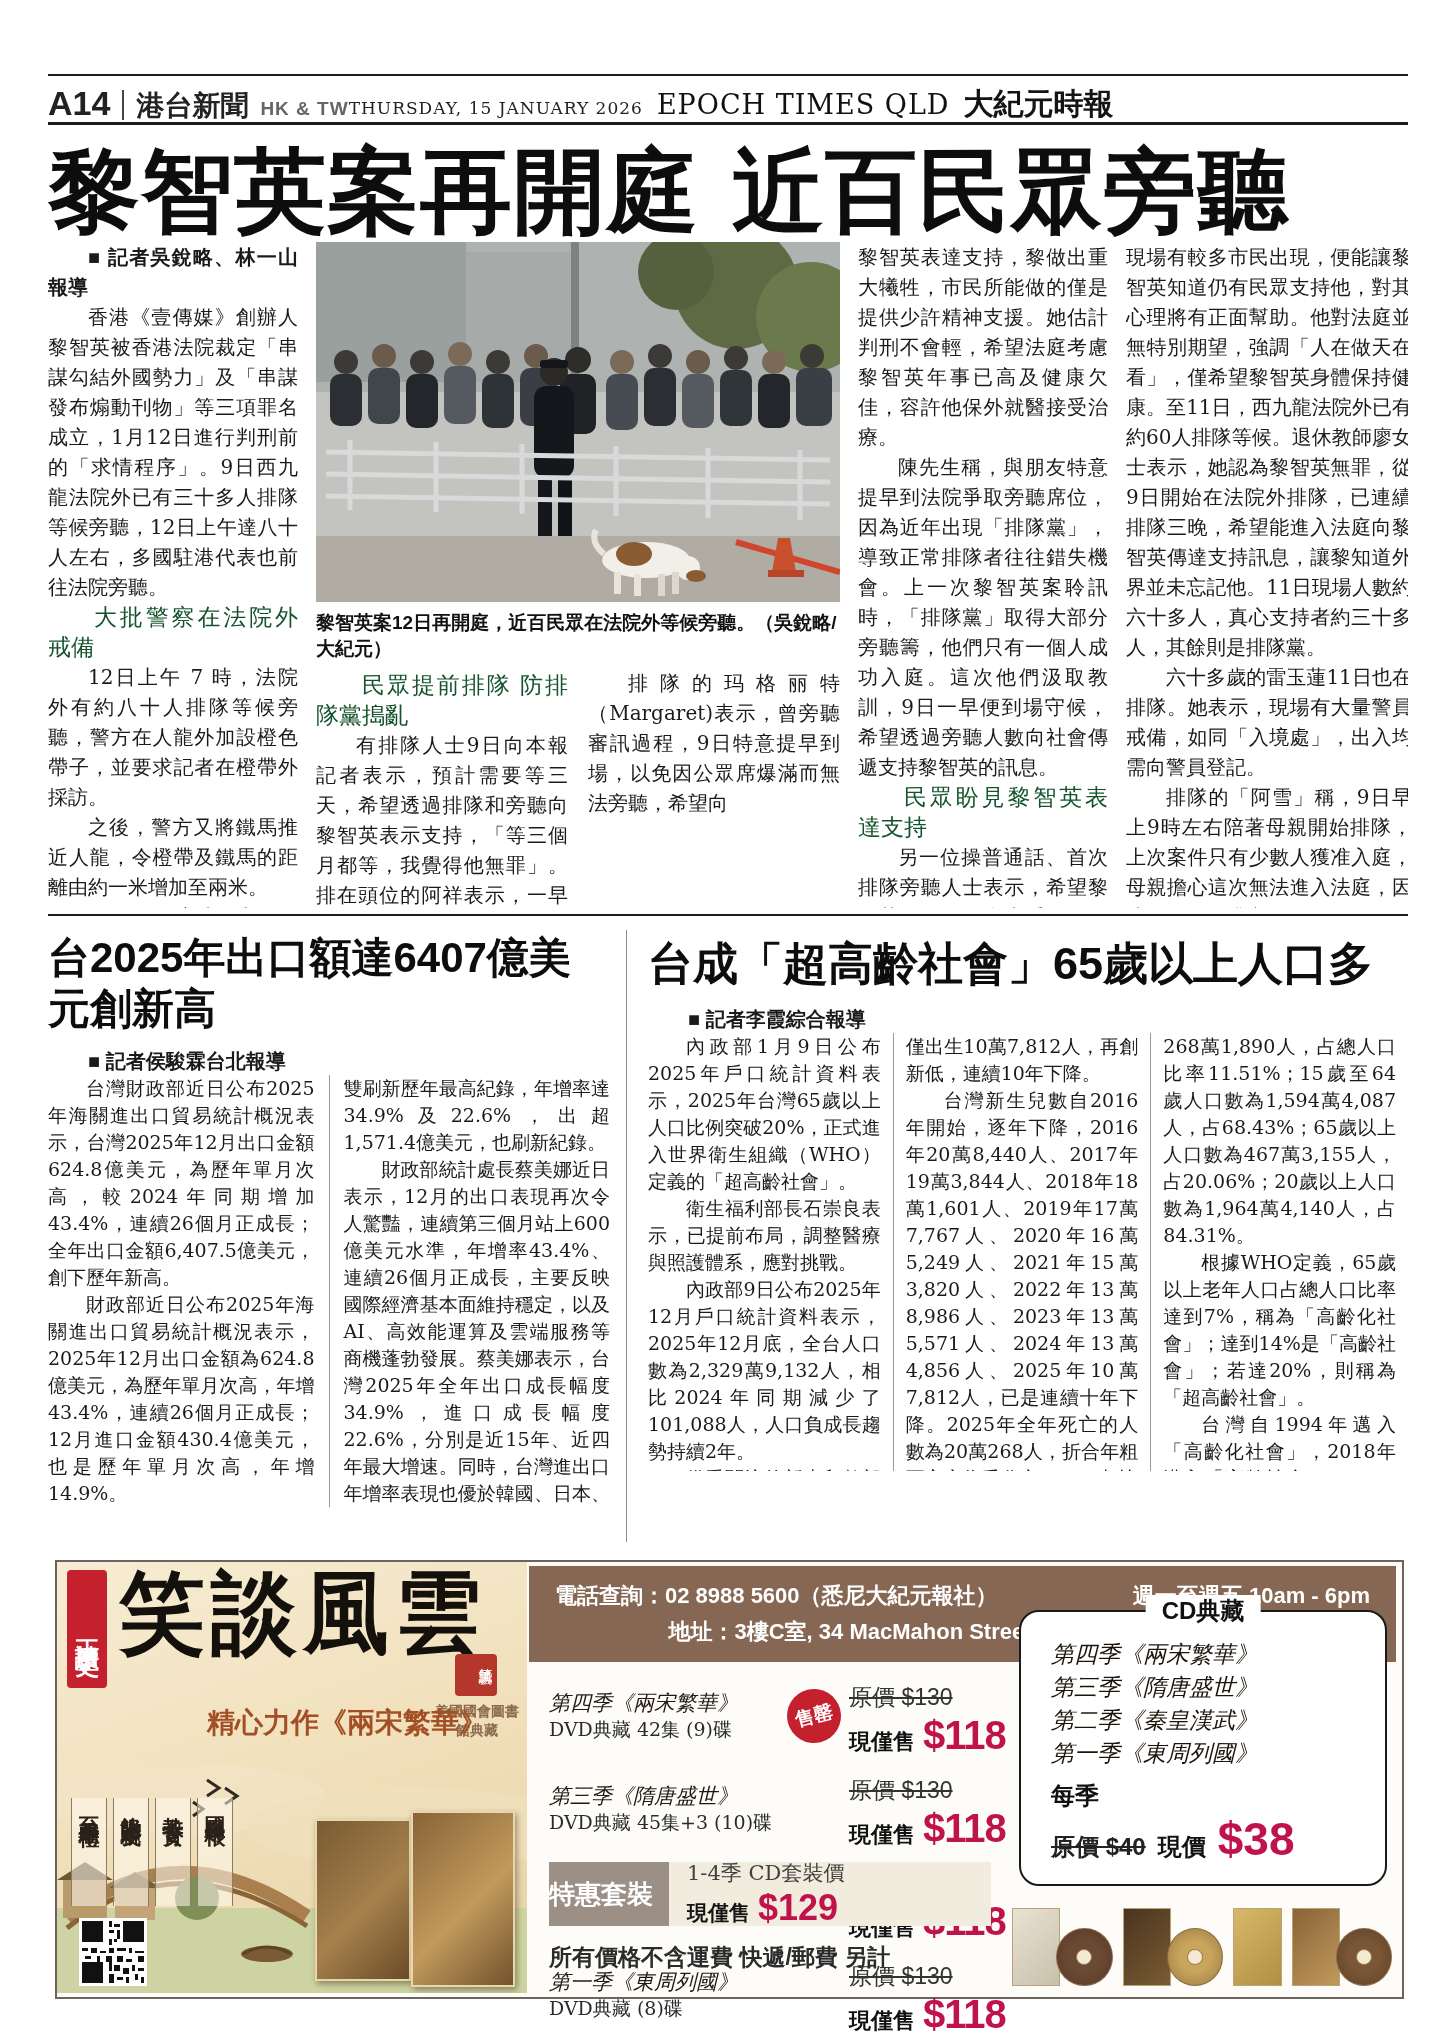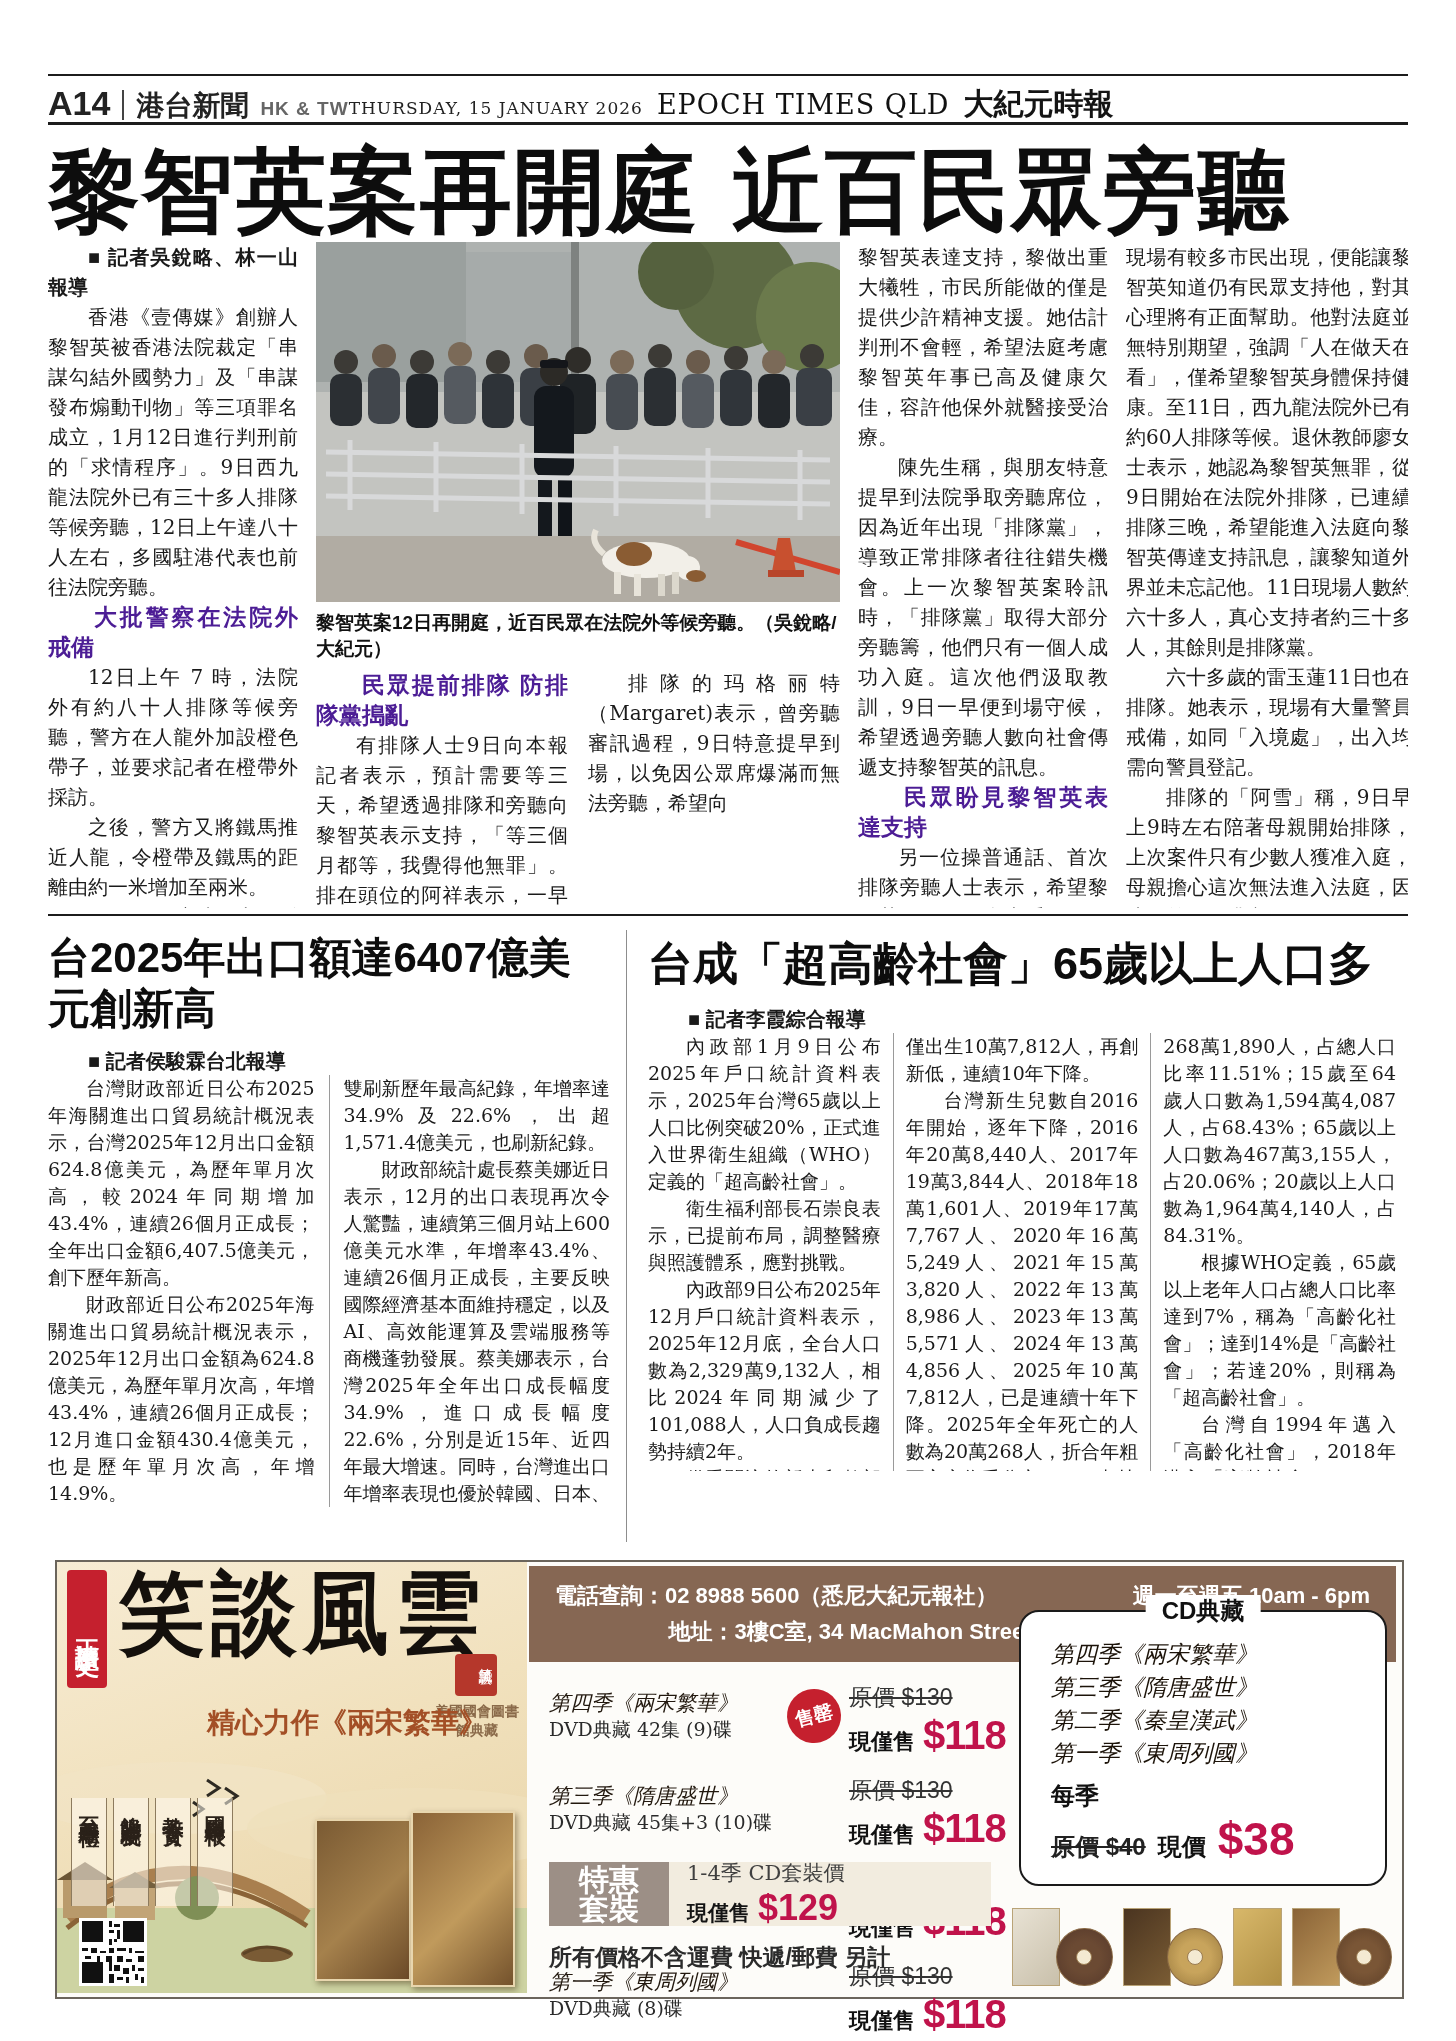--- a/index.html
+++ b/index.html
@@ -19,21 +19,21 @@
   .hdr-paper{font-size:27px;color:#111;letter-spacing:1px;}
   .hdr-cn{font-size:30px;font-weight:bold;font-family:"DejaVu Serif",serif;}
   
   .mainhead{position:absolute;left:48px;top:130px;width:1360px;font-size:92px;font-weight:900;
             letter-spacing:1px;white-space:nowrap;color:#0d0d0d;font-family:"DejaVu Serif",serif;}
   
   .bt{font-size:20px;line-height:30px;text-align:justify;color:#1a1a1a;}
   .bt p{margin:0;text-indent:2em;}
   .bt p.cont{text-indent:0;}
   .byline{font-family:"Liberation Sans",sans-serif;font-weight:bold;font-size:20px;margin:0 0 8px 0;text-indent:0;}
-  .subhead{font-family:"Liberation Sans",sans-serif;font-weight:bold;font-size:23px;margin:14px 0 8px 0;text-indent:0;color:#4c1d95;}
+  .subhead{font-family:"Liberation Sans",sans-serif;font-weight:normal;font-size:23px;margin:14px 0 8px 0;text-indent:0;color:#14532d;}
   .a1wrap{position:absolute;left:48px;top:242px;width:1360px;height:666px;display:flex;gap:18px;overflow:hidden;}
   .a1col{overflow:hidden;}
   .c250{width:250px;flex:none;}
   .c286{width:286px;flex:none;}
   .midwrap{width:524px;flex:none;display:flex;flex-direction:column;}
   .photo{width:524px;height:360px;background:#c6c6c2;flex:none;}
   .caption{font-family:"Liberation Sans",sans-serif;font-weight:bold;font-size:19px;margin:8px 0 6px 0;color:#111;}
   .midcols{display:flex;gap:20px;flex:1;overflow:hidden;}
   .midcols .mc{width:252px;overflow:hidden;}
   
@@ -97,21 +97,21 @@
   .cd-title{position:absolute;top:-17px;left:50%;transform:translateX(-50%);background:#fff;padding:0 16px;
             font-family:"Liberation Sans",sans-serif;font-weight:bold;font-size:24px;color:#111;white-space:nowrap;}
   .cd-item{font-size:23px;line-height:33px;color:#1c1309;font-style:italic;}
   .cd-per{font-family:"Liberation Sans",sans-serif;font-weight:bold;font-size:24px;margin-top:10px;color:#111;}
   .cd-priceline{display:flex;align-items:baseline;gap:12px;}
   .cd-orig{font-size:24px;font-weight:bold;font-family:"Liberation Sans",sans-serif;color:#222;text-decoration:line-through;}
   .cd-now{font-size:24px;font-weight:bold;font-family:"Liberation Sans",sans-serif;color:#111;}
   .cd-price{font-size:46px;font-weight:bold;color:#c0134b;font-family:"Liberation Sans",sans-serif;}
   .bundle{position:absolute;left:492px;top:300px;width:442px;height:64px;display:flex;}
   .bundle-tag{width:120px;background:#9c8f86;color:#fff;font-family:"Liberation Sans",sans-serif;font-weight:bold;
-              font-size:30px;line-height:29px;display:flex;flex-direction:column;align-items:center;justify-content:center;}
+              font-size:26px;line-height:29px;display:flex;flex-direction:row;align-items:center;}
   .bundle-body{flex:1;background:#f2ecdf;display:flex;flex-direction:column;justify-content:center;padding-left:18px;}
   .bundle-desc{font-size:21px;color:#404040;}
   .bundle-line{display:flex;align-items:baseline;gap:8px;}
   .bundle-now{font-size:21px;font-weight:bold;font-family:"Liberation Sans",sans-serif;}
   .bundle-price{font-size:36px;font-weight:bold;color:#c0134b;font-family:"Liberation Sans",sans-serif;}
   .ad-note{position:absolute;left:492px;top:380px;font-family:"Liberation Sans",sans-serif;font-weight:bold;
            font-size:23px;color:#2b2b2b;}
   .products{position:absolute;left:955px;top:332px;width:380px;height:92px;display:flex;align-items:flex-end;gap:10px;}
   .prod-box{width:48px;height:76px;border:1px solid #b9a377;}
   .prod-disc{width:56px;height:56px;border-radius:50%;border:1px solid #8a6a45;position:relative;margin-left:-14px;}

